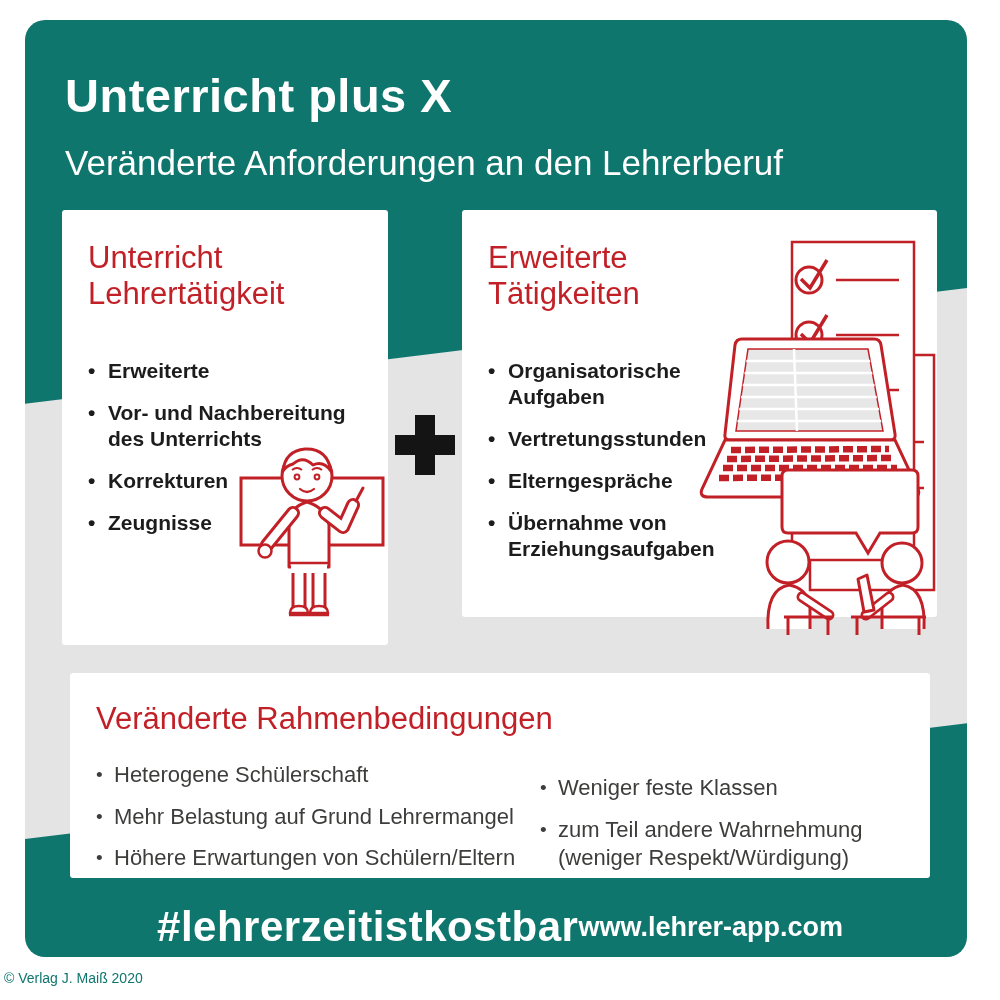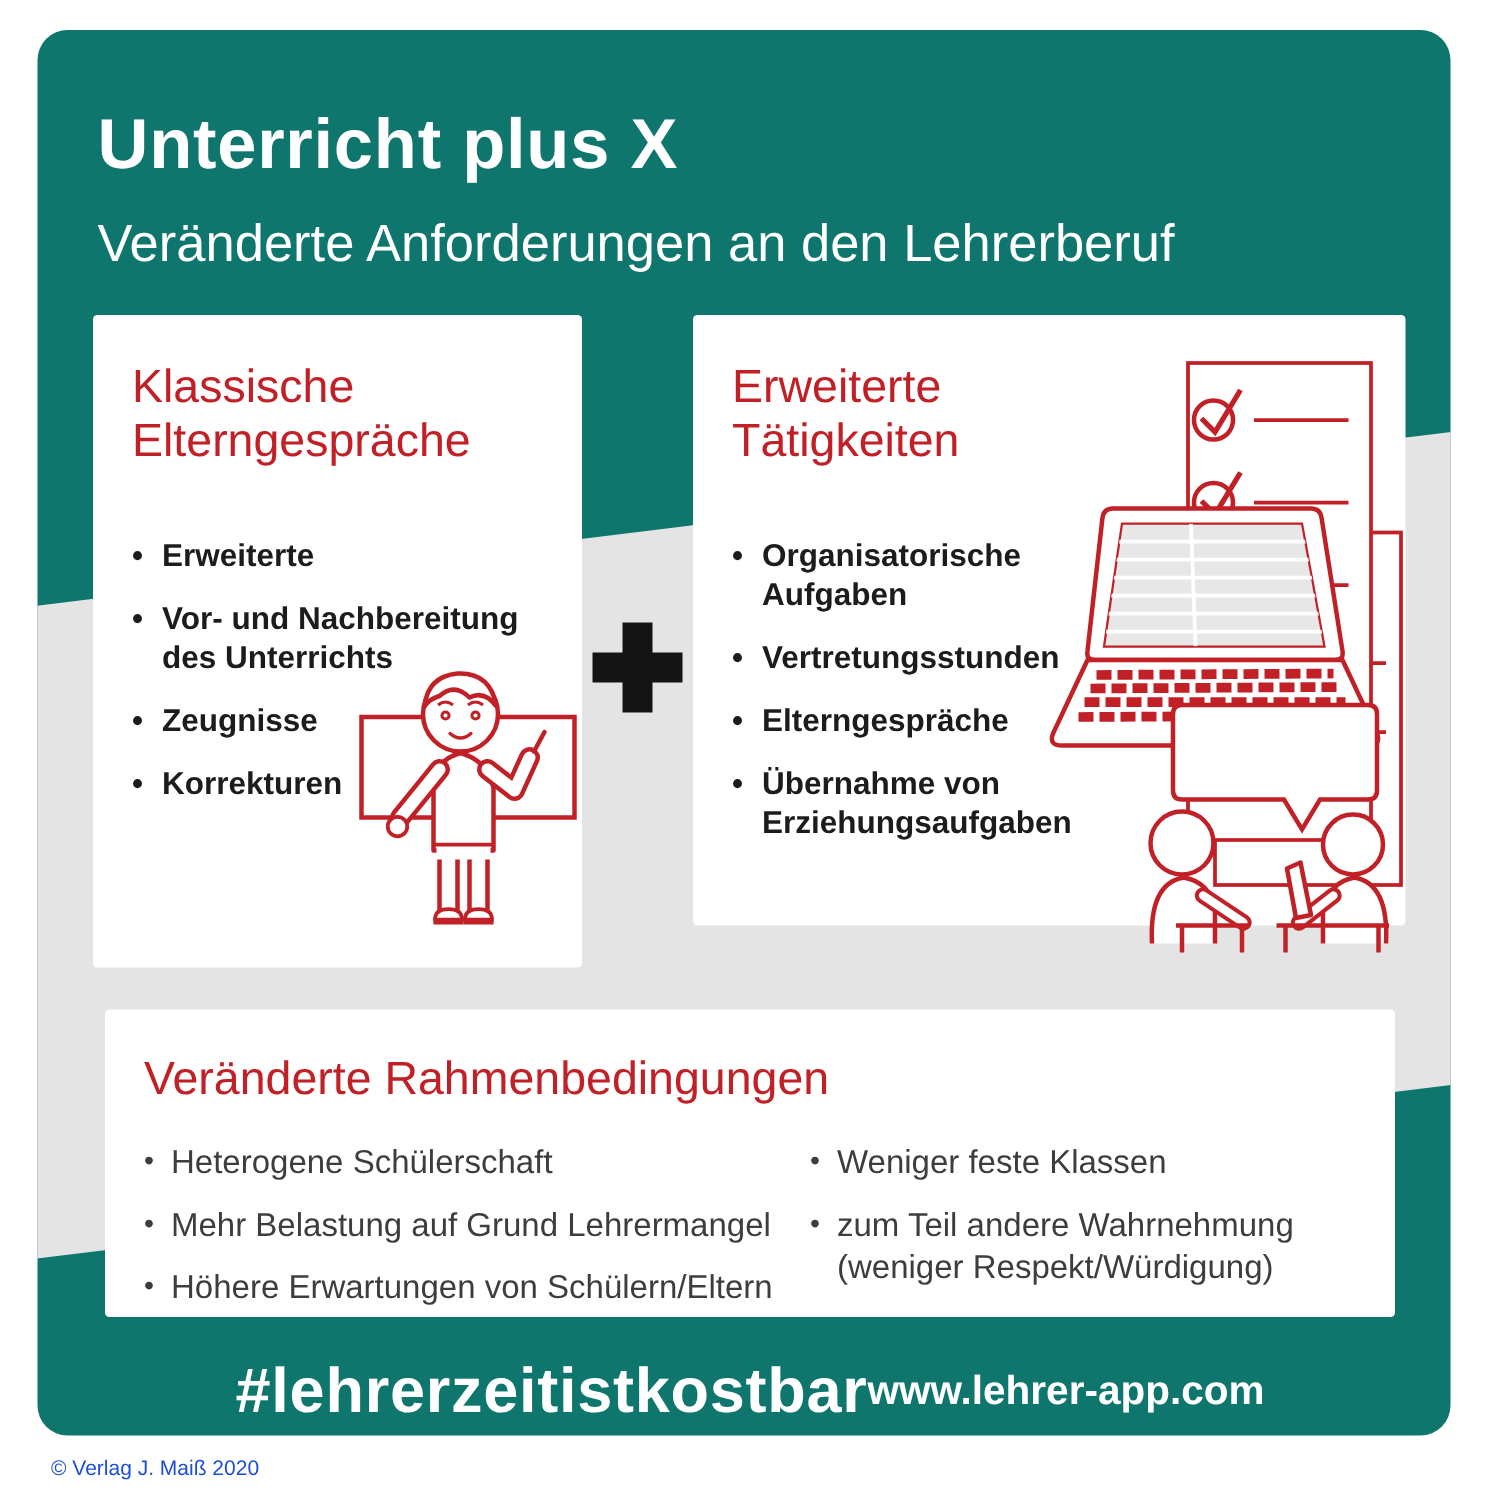--- a/index.html
+++ b/index.html
@@ -30,55 +30,55 @@
     position:absolute;left:26px;top:148px;margin:0;padding:0;list-style:none;
     width:262px;font-size:21px;font-weight:700;color:#1c1c1c;line-height:1.24;
   }
   .bullets li{position:relative;padding-left:20px;margin-bottom:16px;}
   .bullets li::before{content:"•";position:absolute;left:0;}
   .card-extended .bullets{width:255px;}
   .plus{position:absolute;left:370px;top:395px;width:60px;height:60px;}
   .plus .bar-v{position:absolute;left:20px;top:0;width:20px;height:60px;background:#141414;}
   .plus .bar-h{position:absolute;left:0;top:20px;width:60px;height:20px;background:#141414;}
   .cond-heading{position:absolute;left:26px;top:28px;color:#c22027;font-size:31px;font-weight:400;}
-  .cond-cols{position:absolute;left:26px;top:88px;display:flex;}
+  .cond-cols{position:absolute;left:26px;top:88px;display:flex;align-items:flex-end;}
   .cond-list{margin:0;padding:0;list-style:none;font-size:22px;font-weight:400;color:#3d3d3c;line-height:1.3;}
   .cond-list li{position:relative;padding-left:18px;margin-bottom:13px;}
   .cond-list li::before{content:"•";position:absolute;left:0;font-size:19px;top:2px;}
   .cond-col1{width:444px;}
   .cond-col2{width:360px;}
   .footer{
     position:absolute;left:40px;right:32px;top:878px;height:58px;
     display:flex;justify-content:center;align-items:center;color:#fff;
   }
   .footer .hashtag{font-size:42px;font-weight:700;letter-spacing:.5px;}
   .footer .website{font-size:27px;font-weight:700;}
-  .copyright{position:absolute;left:34px;top:970px;font-size:14px;color:#1d4ed8;}
+  .copyright{position:absolute;left:4px;top:970px;font-size:14px;color:#0f766e;}
   .illu{position:absolute;}
   .illu-teacher{left:173px;top:235px;}
   .illu-extended{left:228px;top:15px;}
 </style>
 </head>
 <body>
 
 <div class="poster">
   <div class="gray-band"></div>
 
   <div class="header">
     <h1>Unterricht plus X</h1>
     <div class="subtitle">Veränderte Anforderungen an den Lehrerberuf</div>
   </div>
 
   <div class="card card-classic">
-    <div class="card-heading">Klassische Elterngespräche</div>
+    <div class="card-heading">Unterricht Lehrertätigkeit</div>
     <ul class="bullets">
       <li>Erweiterte</li>
       <li>Vor- und Nachbereitung des Unterrichts</li>
+      <li>Korrekturen</li>
       <li>Zeugnisse</li>
-      <li>Korrekturen</li>
     </ul>
     <svg class="illu illu-teacher" width="152" height="192" viewBox="0 0 152 192" fill="none">
 
       <rect x="6" y="33" width="142" height="67" fill="#ffffff" stroke="#c22027" stroke-width="3"></rect>
 
       <path d="M54 122 L54 80 Q54 62 72 57 Q90 62 94 80 L94 122 Z" fill="#ffffff" stroke="#c22027" stroke-width="3" stroke-linejoin="round"></path>
 
       <line x1="58" y1="68" x2="32" y2="100" stroke="#c22027" stroke-width="14" stroke-linecap="round"></line>
       <line x1="58" y1="68" x2="32" y2="100" stroke="#ffffff" stroke-width="8" stroke-linecap="round"></line>
       <circle cx="30" cy="106" r="6.5" fill="#ffffff" stroke="#c22027" stroke-width="2.5"></circle>

